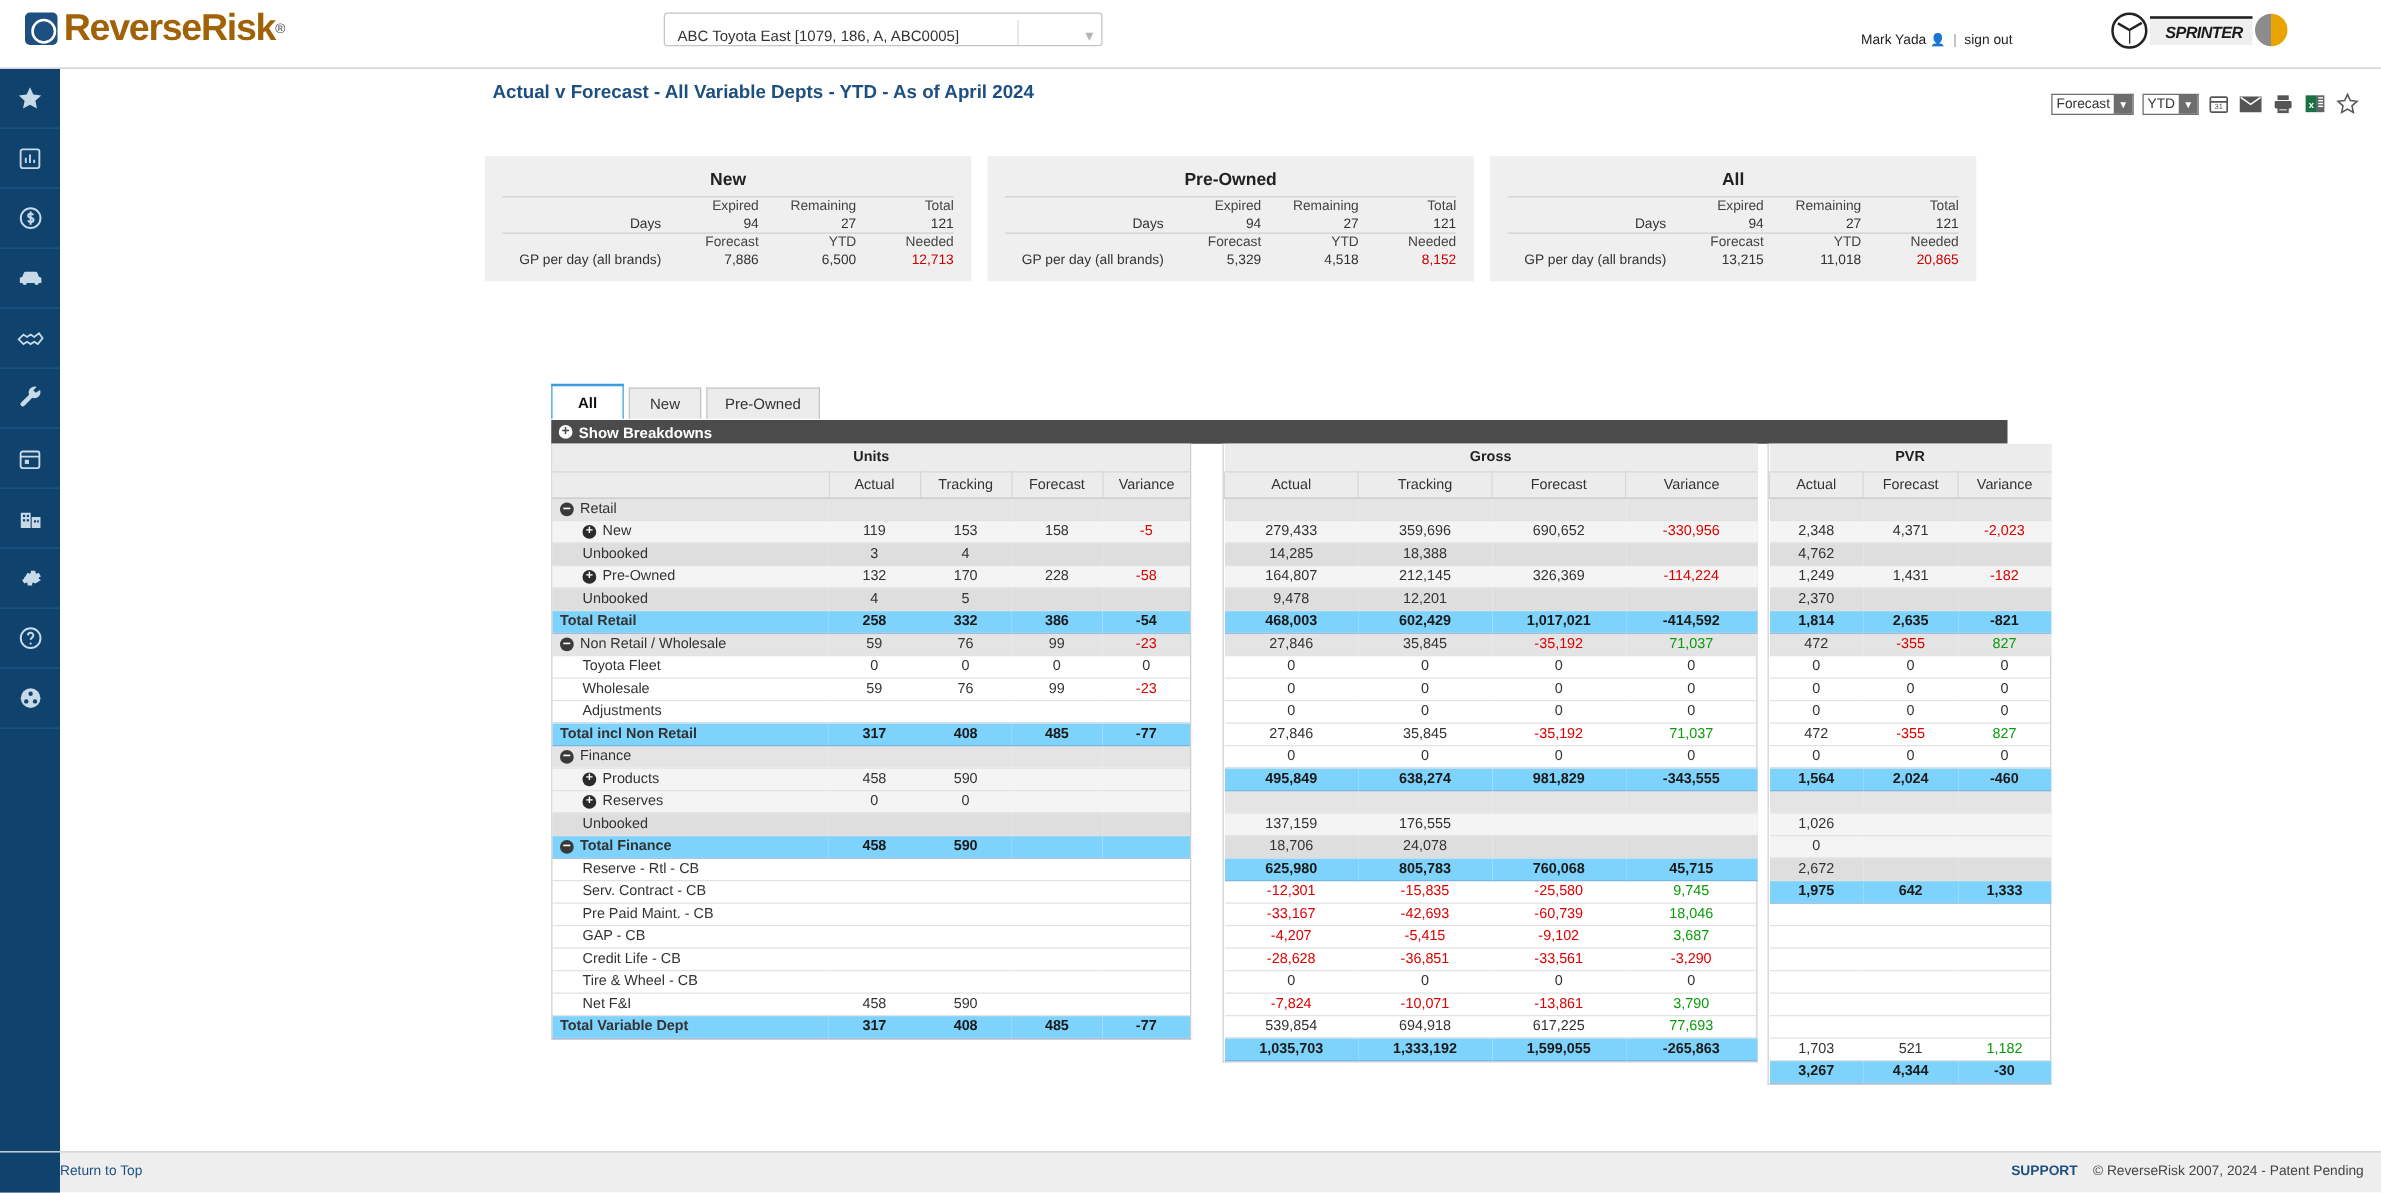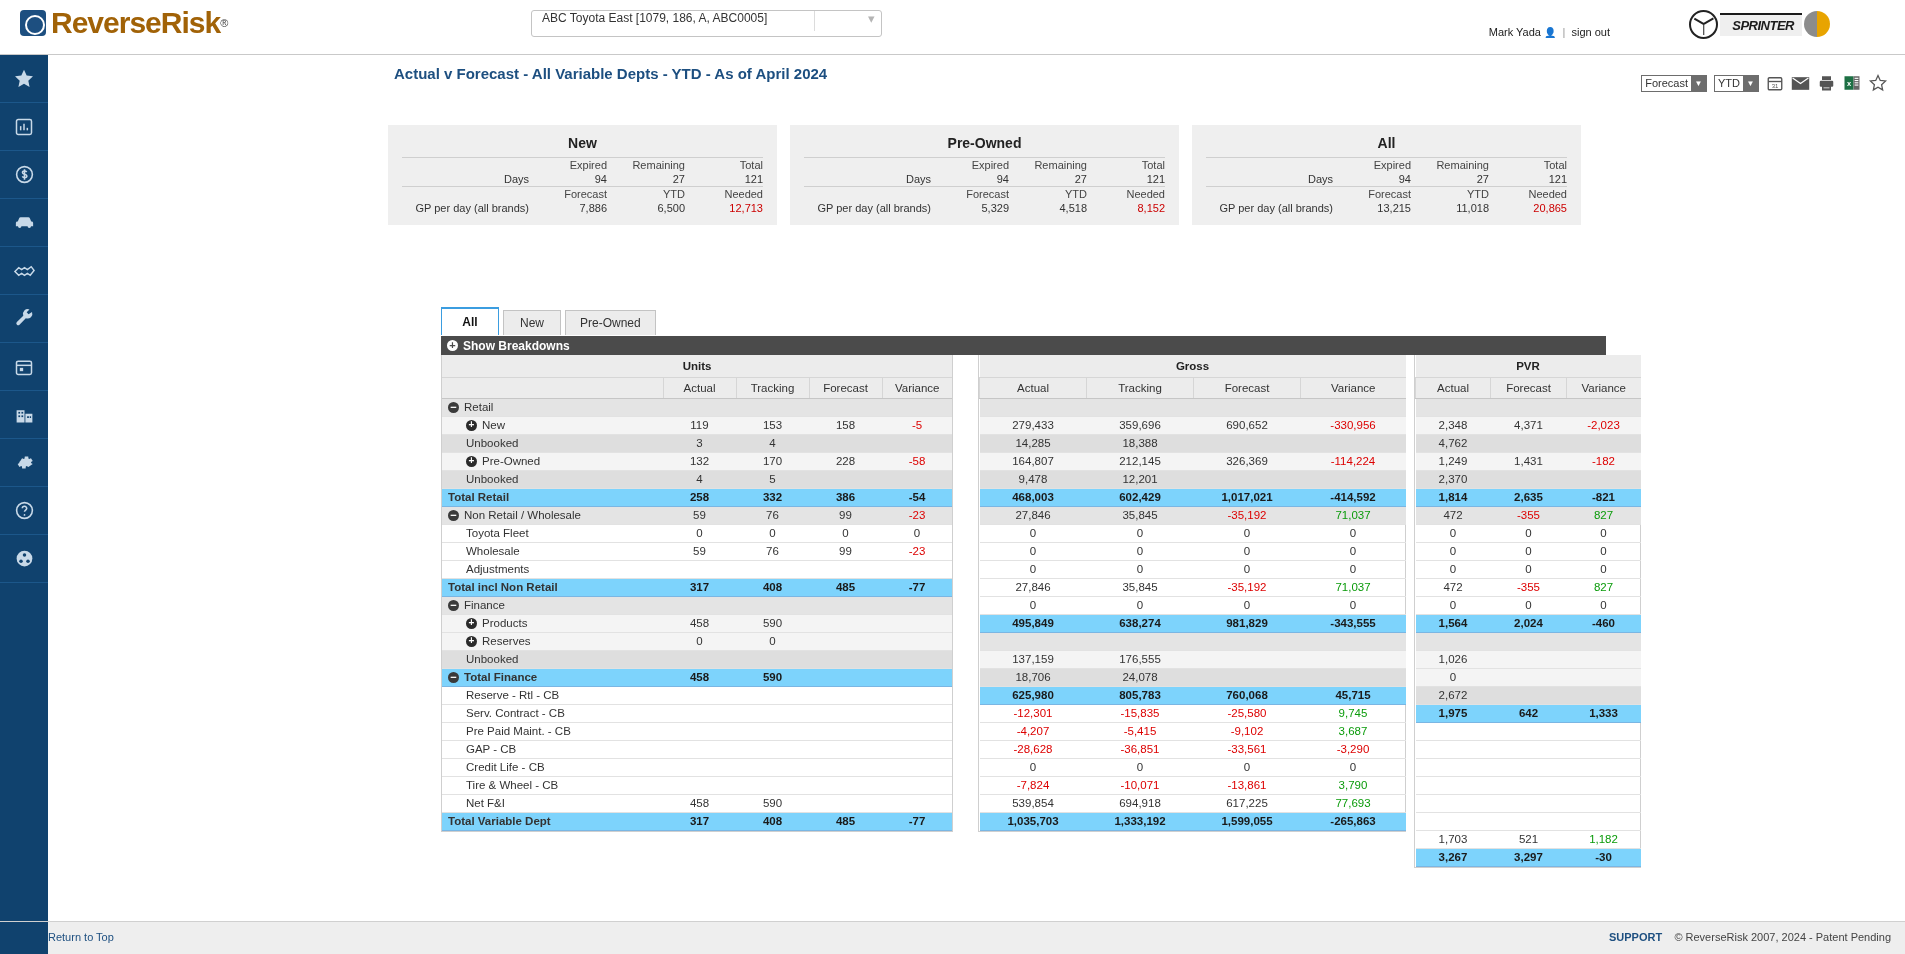--- a/index.html
+++ b/index.html
@@ -29,21 +29,21 @@
   .logo-mark::after{
     content:""; position:absolute; left:5px; top:5px; width:16px; height:16px;
     border:2px solid #ffffff; border-radius:50%;
   }
   .logo-text { font-size:30px; font-weight:bold; letter-spacing:-1px; color:#a16207; line-height:1; }
   .logo-reg { font-size:11px; vertical-align:super; color:#444; font-weight:normal;}
 
   #dealer-select {
     position:absolute; left:531px; top:10px; width:351px; height:27px;
     border:1px solid #c4c4c4; border-radius:3px; background:#fff;
-    display:flex; align-items:flex-start; font-size:12px; color:#333;gap:47px;
+    display:flex; align-items:flex-end; font-size:12px; color:#333;gap:47px;
   }
   #dealer-select .val { padding-left:10px; flex:1; white-space:nowrap; }
   #dealer-select .sep { width:1px; height:20px; background:#dcdcdc; }
   #dealer-select .chev {
     width:40px; text-align:center; color:#b4b4b4; font-size:13px;
   }
 
   #user-area {
     position:absolute; right:295px; top:26px; font-size:11px; color:#222;
     white-space:nowrap;
@@ -927,20 +927,26 @@
               <td class="num">760,068</td>
               <td class="num pos">45,715</td>
             </tr>
             <tr class="r ">
               <td class="num neg">-12,301</td>
               <td class="num neg">-15,835</td>
               <td class="num neg">-25,580</td>
               <td class="num pos">9,745</td>
             </tr>
             <tr class="r ">
+              <td class="num neg">-33,167</td>
+              <td class="num neg">-42,693</td>
+              <td class="num neg">-60,739</td>
+              <td class="num pos">18,046</td>
+            </tr>
+            <tr class="r ">
               <td class="num neg">-4,207</td>
               <td class="num neg">-5,415</td>
               <td class="num neg">-9,102</td>
               <td class="num pos">3,687</td>
             </tr>
             <tr class="r ">
               <td class="num neg">-28,628</td>
               <td class="num neg">-36,851</td>
               <td class="num neg">-33,561</td>
               <td class="num neg">-3,290</td>
@@ -1111,21 +1117,21 @@
               <td class="num"></td>
               <td class="num"></td>
             </tr>
             <tr class="r ">
               <td class="num">1,703</td>
               <td class="num">521</td>
               <td class="num pos">1,182</td>
             </tr>
             <tr class="r total">
               <td class="num">3,267</td>
-              <td class="num">3,297</td>
+              <td class="num">4,344</td>
               <td class="num neg">-30</td>
             </tr>
           </tbody>
       </table>
     </div>
   </div>
 </div>
 
 <div id="footer">
   <div class="sidebar-stub"></div>

